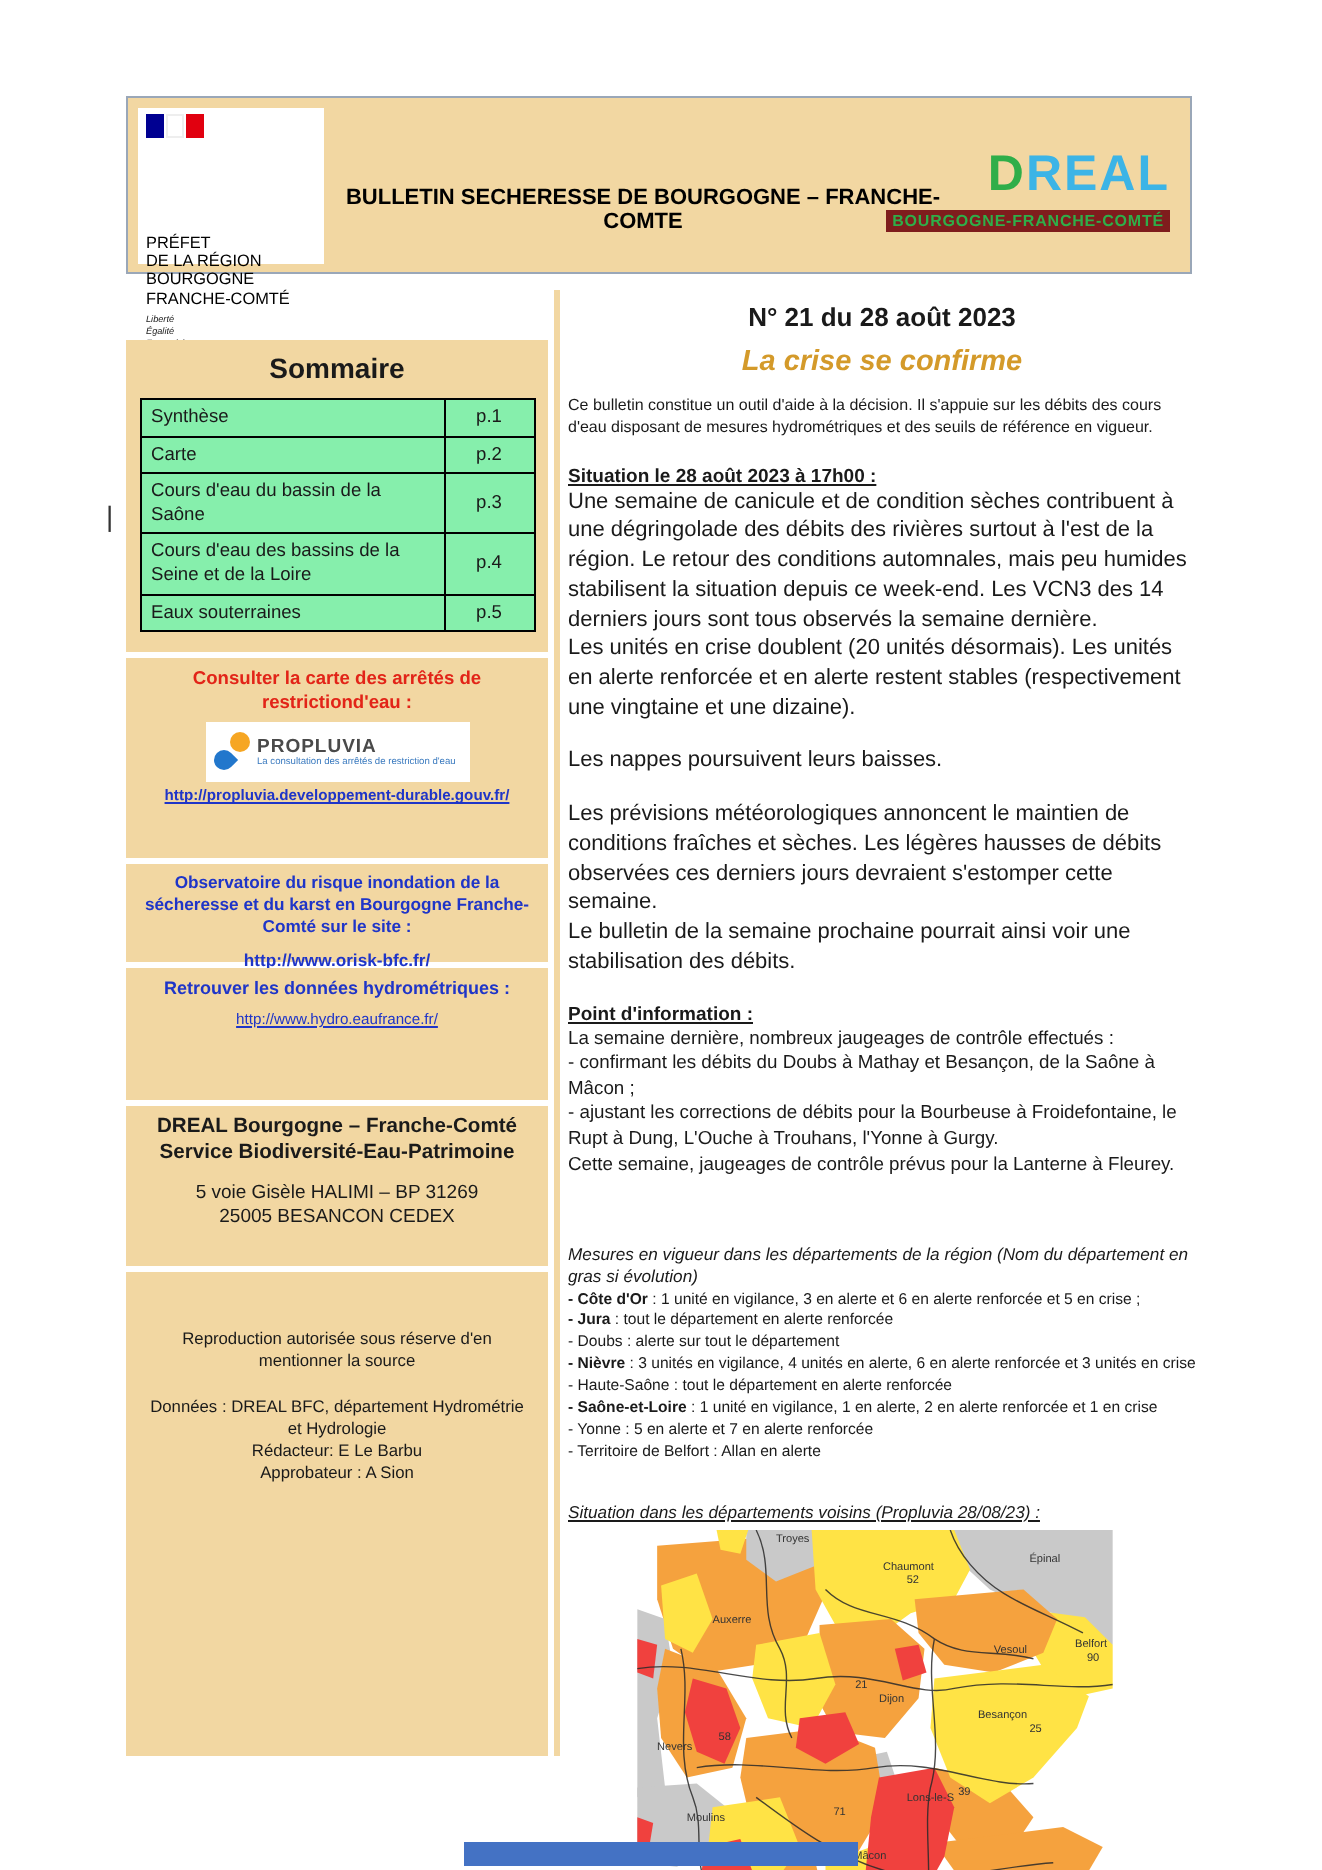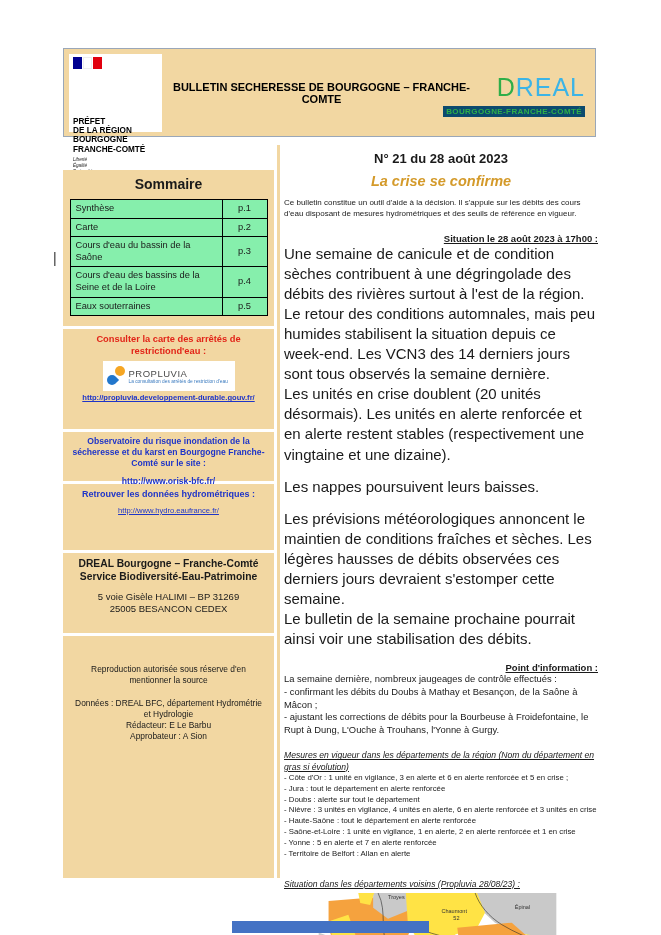--- a/index.html
+++ b/index.html
@@ -6,49 +6,49 @@
   .page{position:relative;width:661px;height:935px;background:#fff;overflow:hidden;
         font-family:"Liberation Sans",sans-serif;color:#1a1a1a;}
   
   .header{position:absolute;left:63px;top:48px;width:533px;height:89px;
           background:#f2d7a2;border:1px solid #9aa7b8;box-sizing:border-box;}
   .gov-logo{position:absolute;left:5px;top:5px;width:93px;height:78px;background:#fff;
             padding:3px 4px;box-sizing:border-box;}
   .flag{display:flex;gap:1px;margin-bottom:2px;}
   .flag span{width:9px;height:12px;display:block;}
   .flag .b{background:#000091;} .flag .w{background:#fff;border:1px solid #eee;box-sizing:border-box;} .flag .r{background:#e1000f;}
-  .gov-lines{font-weight:bold;font-size:8.2px;line-height:1.12;color:#000;margin-top:48px;}
+  .gov-lines{font-weight:normal;font-size:8.2px;line-height:1.12;color:#000;margin-top:48px;}
   .gov-motto{margin-top:3px;font-style:italic;font-size:4.6px;line-height:1.3;color:#222;}
-  .hdr-title{position:absolute;left:102px;right:118px;top:32px;text-align:center;
+  .hdr-title{position:absolute;left:102px;right:118px;top:44px;text-align:center;
              font-weight:bold;font-size:11px;color:#000;}
   .dreal{position:absolute;right:10px;top:26px;text-align:right;}
-  .dreal-word{font-weight:normal;font-size:25px;letter-spacing:1px;line-height:1;}
+  .dreal-word{font-weight:bold;font-size:25px;letter-spacing:1px;line-height:1;}
   .dreal-word .d{color:#2fae49;} .dreal-word .rest{color:#3cb4e6;}
-  .dreal-region{margin-top:3px;background:#0c4a6e;display:inline-block;padding:1px 3px;
+  .dreal-region{margin-top:3px;background:#7f1d1d;display:inline-block;padding:1px 3px;
                 font-weight:bold;font-size:8px;color:#2fae49;letter-spacing:.4px;}
   
   .stray{position:absolute;left:53px;top:250px;font-size:14px;color:#333;}
   
   .sidebar{position:absolute;left:63px;top:170px;width:211px;height:708px;
            display:flex;flex-direction:column;gap:3px;}
   .sb-box{background:#f2d7a2;box-sizing:border-box;}
   .sb-sommaire{height:156px;}
   .som-title{text-align:center;font-weight:bold;font-size:14px;padding-top:6px;}
   table.som{border-collapse:collapse;margin:7px auto 0;width:198px;background:#86efac;}
   table.som td{border:1.4px solid #000;font-size:9.3px;padding:3px 5px;line-height:1.25;}
   table.som td.pg{width:34px;text-align:center;}
   .sb-propluvia{height:100px;text-align:center;}
   .pp-head{color:#e22418;font-weight:bold;font-size:9.3px;padding:5px 10px 0;line-height:1.25;text-align:center;}
   .pp-chip{width:132px;height:30px;background:#fff;margin:4px auto 2px;display:flex;
            align-items:center;gap:4px;padding:2px 4px;box-sizing:border-box;text-align:left;}
   .pp-icon{position:relative;width:18px;height:22px;flex:none;}
   .pp-sun{position:absolute;right:0;top:1px;width:10px;height:10px;border-radius:50%;background:#f6a623;}
   .pp-drop{position:absolute;left:0;bottom:2px;width:10px;height:10px;background:#2277cc;
            border-radius:50% 0 50% 50%;transform:rotate(45deg);}
-  .pp-brand{font-weight:normal;font-size:9.5px;color:#4a4a4a;letter-spacing:.5px;}
+  .pp-brand{font-weight:bold;font-size:9.5px;color:#4a4a4a;letter-spacing:.5px;}
   .pp-tag{font-size:4.8px;color:#3a7abf;line-height:1.2;}
   a.lnk{color:#1f35c8;text-decoration:underline;}
   .pp-link{font-size:7.6px;font-weight:bold;display:block;}
   .sb-orisk{height:49px;text-align:center;}
   .orisk-head{color:#1f35c8;font-weight:bold;font-size:8.6px;padding:4px 6px 0;line-height:1.3;}
   .orisk-link{font-size:8.6px;font-weight:bold;}
   .sb-hydro{height:66px;text-align:center;}
   .hy-head{color:#1f35c8;font-weight:bold;font-size:9px;padding-top:5px;}
   .hy-body{font-size:11px;color:#000;line-height:1.2;padding:1px 6px;}
   .hy-link{font-size:7.6px;}
@@ -57,27 +57,27 @@
   .ct-addr{font-size:9.5px;line-height:1.3;margin-top:7px;}
   .sb-credits{flex:1;text-align:center;}
   .cr-repro{font-size:8.4px;line-height:1.3;margin:28px 18px 0;}
   .cr-lines{font-size:8.4px;line-height:1.3;margin:12px 8px 0;}
   
   .vrule{position:absolute;left:277px;top:145px;width:3px;height:733px;background:#f2d7a2;}
   .main{position:absolute;left:284px;top:145px;width:314px;}
   .issue-title{text-align:center;font-weight:bold;font-size:13px;margin:6px 0 0;}
   .subtitle{text-align:center;font-weight:bold;font-style:italic;font-size:14.5px;color:#d49a2a;margin:7px 0 0;}
   .intro{font-size:8px;line-height:1.35;margin-top:9px;}
-  .h-u{font-weight:bold;text-decoration:underline;font-size:9.5px;margin-top:13px;text-align:right;}
-  .para{font-size:15px;line-height:1.34;margin:0;}
+  .h-u{font-weight:bold;text-decoration:underline;font-size:9.5px;margin-top:13px;}
+  .para{font-size:11px;line-height:1.34;margin:0;}
   .mt{margin-top:12px;}
   .pt-line{font-size:9.4px;line-height:1.34;}
-  .mes-head{font-style:italic;text-decoration:underline;font-size:8.6px;margin-top:14px;line-height:1.3;}
+  .mes-head{font-style:italic;font-size:8.6px;margin-top:34px;line-height:1.3;}
   .mes-row{font-size:7.8px;line-height:1.4;}
-  .mes-name.b{font-weight:normal;text-align:right;}
+  .mes-name.b{font-weight:bold;text-align:right;}
   .voisins-head{font-style:italic;text-decoration:underline;font-size:8.6px;margin-top:19px;}
   .mapwrap{margin:4px 0 0 32px;width:243px;height:203px;}
   .maplbl{font-size:5.6px;fill:#333;font-family:"Liberation Sans",sans-serif;}
   .next-bulletin{font-weight:bold;font-size:12px;text-align:center;margin-top:9px;width:280px;margin-left:24px;}
   .footer-bar{position:absolute;left:232px;top:921px;width:197px;height:12px;background:#4472c4;}
 </style>
 </head>
 <body>
 
 <div class="page">
@@ -197,20 +197,21 @@
     <p class="para">Une semaine de canicule et de condition sèches contribuent à une dégringolade des débits des rivières surtout à l'est de la région. Le retour des conditions automnales, mais peu humides stabilisent la situation depuis ce week-end. Les VCN3 des 14 derniers jours sont tous observés la semaine dernière.</p>
     <p class="para">Les unités en crise doublent (20 unités désormais). Les unités en alerte renforcée et en alerte restent stables (respectivement une vingtaine et une dizaine).</p>
     <p class="para mt">Les nappes poursuivent leurs baisses.</p>
     <p class="para mt">Les prévisions météorologiques annoncent le maintien de conditions fraîches et sèches. Les légères hausses de débits observées ces derniers jours devraient s'estomper cette semaine.</p>
     <p class="para">Le bulletin de la semaine prochaine pourrait ainsi voir une stabilisation des débits.</p>
 
     <div class="h-u">Point d'information :</div>
     <div class="pt-line">La semaine dernière, nombreux jaugeages de contrôle effectués :</div>
     <div class="pt-line">- confirmant les débits du Doubs à Mathay et Besançon, de la Saône à Mâcon ;</div>
     <div class="pt-line">- ajustant les corrections de débits pour la Bourbeuse à Froidefontaine, le Rupt à Dung, L'Ouche à Trouhans, l'Yonne à Gurgy.</div>
+    <div class="pt-line">Cette semaine, jaugeages de contrôle prévus pour la Lanterne à Fleurey.</div>
 
     <div class="mes-head">Mesures en vigueur dans les départements de la région (Nom du département en gras si évolution)</div>
     <div class="mes-row"><span class="mes-name b">- Côte d'Or</span><span> : 1 unité en vigilance, 3 en alerte et 6 en alerte renforcée et 5 en crise ;</span></div>
     <div class="mes-row"><span class="mes-name b">- Jura</span><span> : tout le département en alerte renforcée</span></div>
     <div class="mes-row"><span class="mes-name">- Doubs</span><span> : alerte sur tout le département</span></div>
     <div class="mes-row"><span class="mes-name b">- Nièvre</span><span> : 3 unités en vigilance, 4 unités en alerte, 6 en alerte renforcée et 3 unités en crise</span></div>
     <div class="mes-row"><span class="mes-name">- Haute-Saône</span><span> : tout le département en alerte renforcée</span></div>
     <div class="mes-row"><span class="mes-name b">- Saône-et-Loire</span><span> : 1 unité en vigilance, 1 en alerte, 2 en alerte renforcée et 1 en crise</span></div>
     <div class="mes-row"><span class="mes-name">- Yonne</span><span> : 5 en alerte et 7 en alerte renforcée</span></div>
     <div class="mes-row"><span class="mes-name">- Territoire de Belfort</span><span> : Allan en alerte</span></div>

